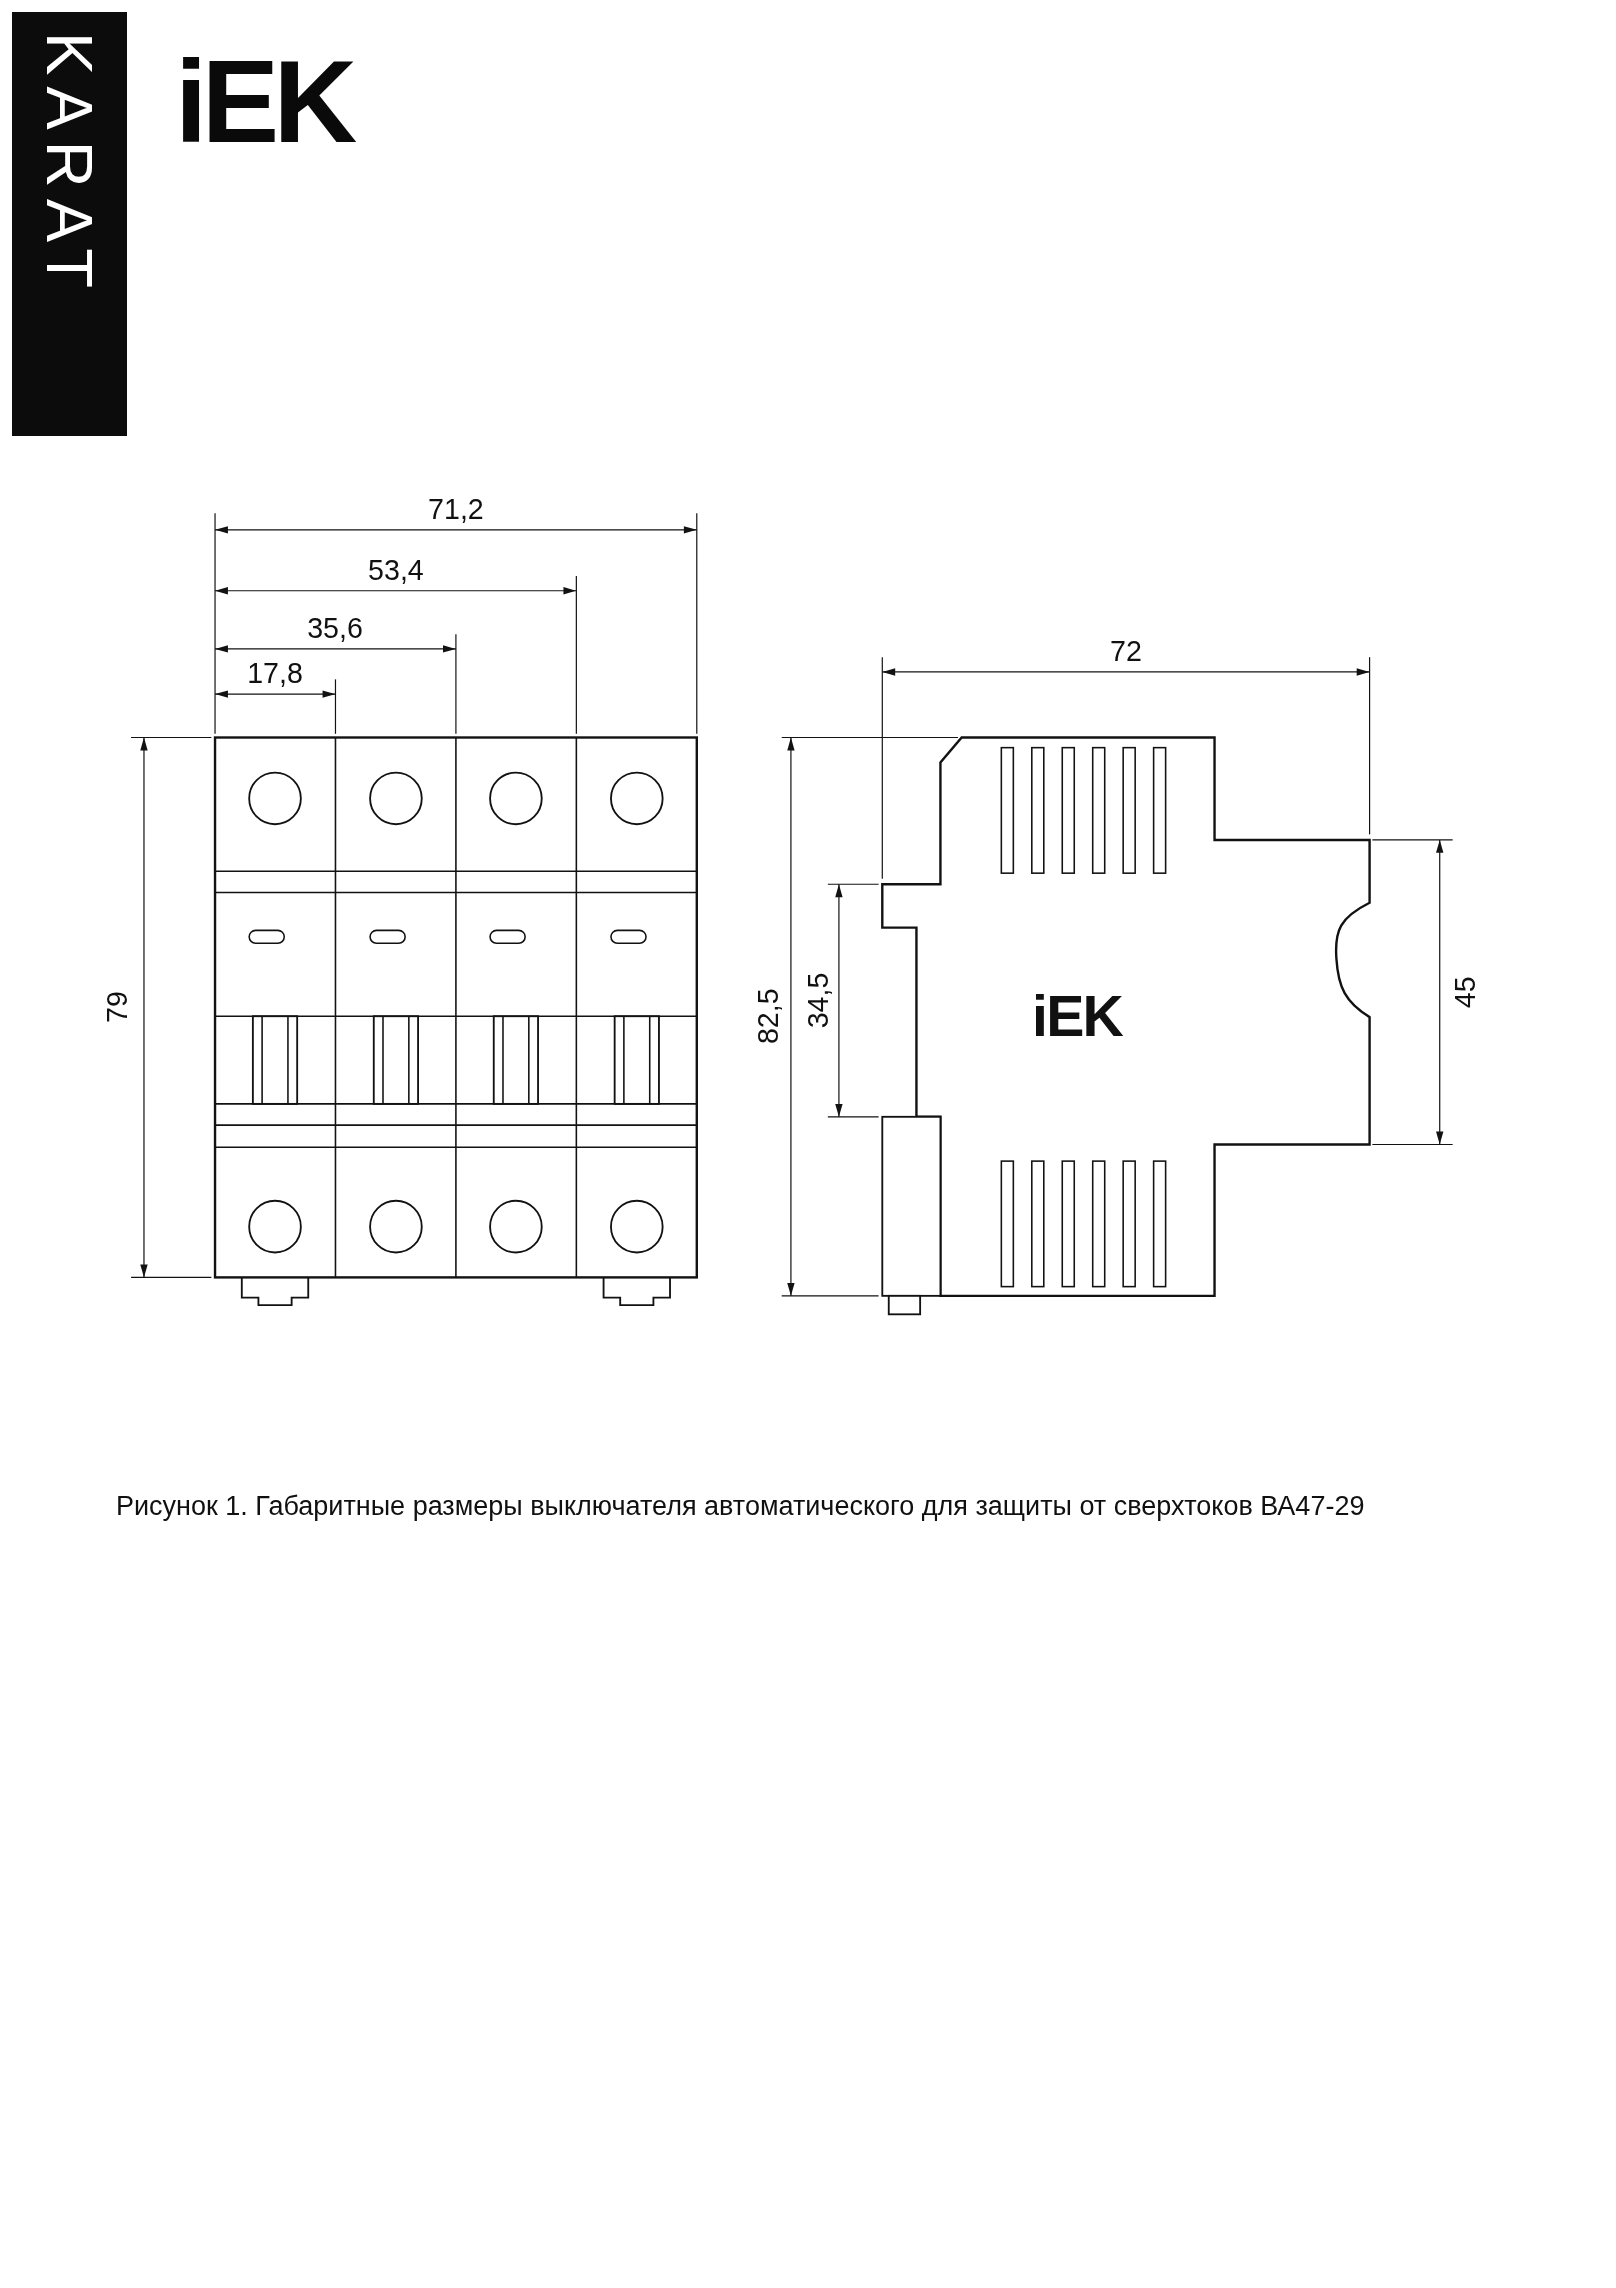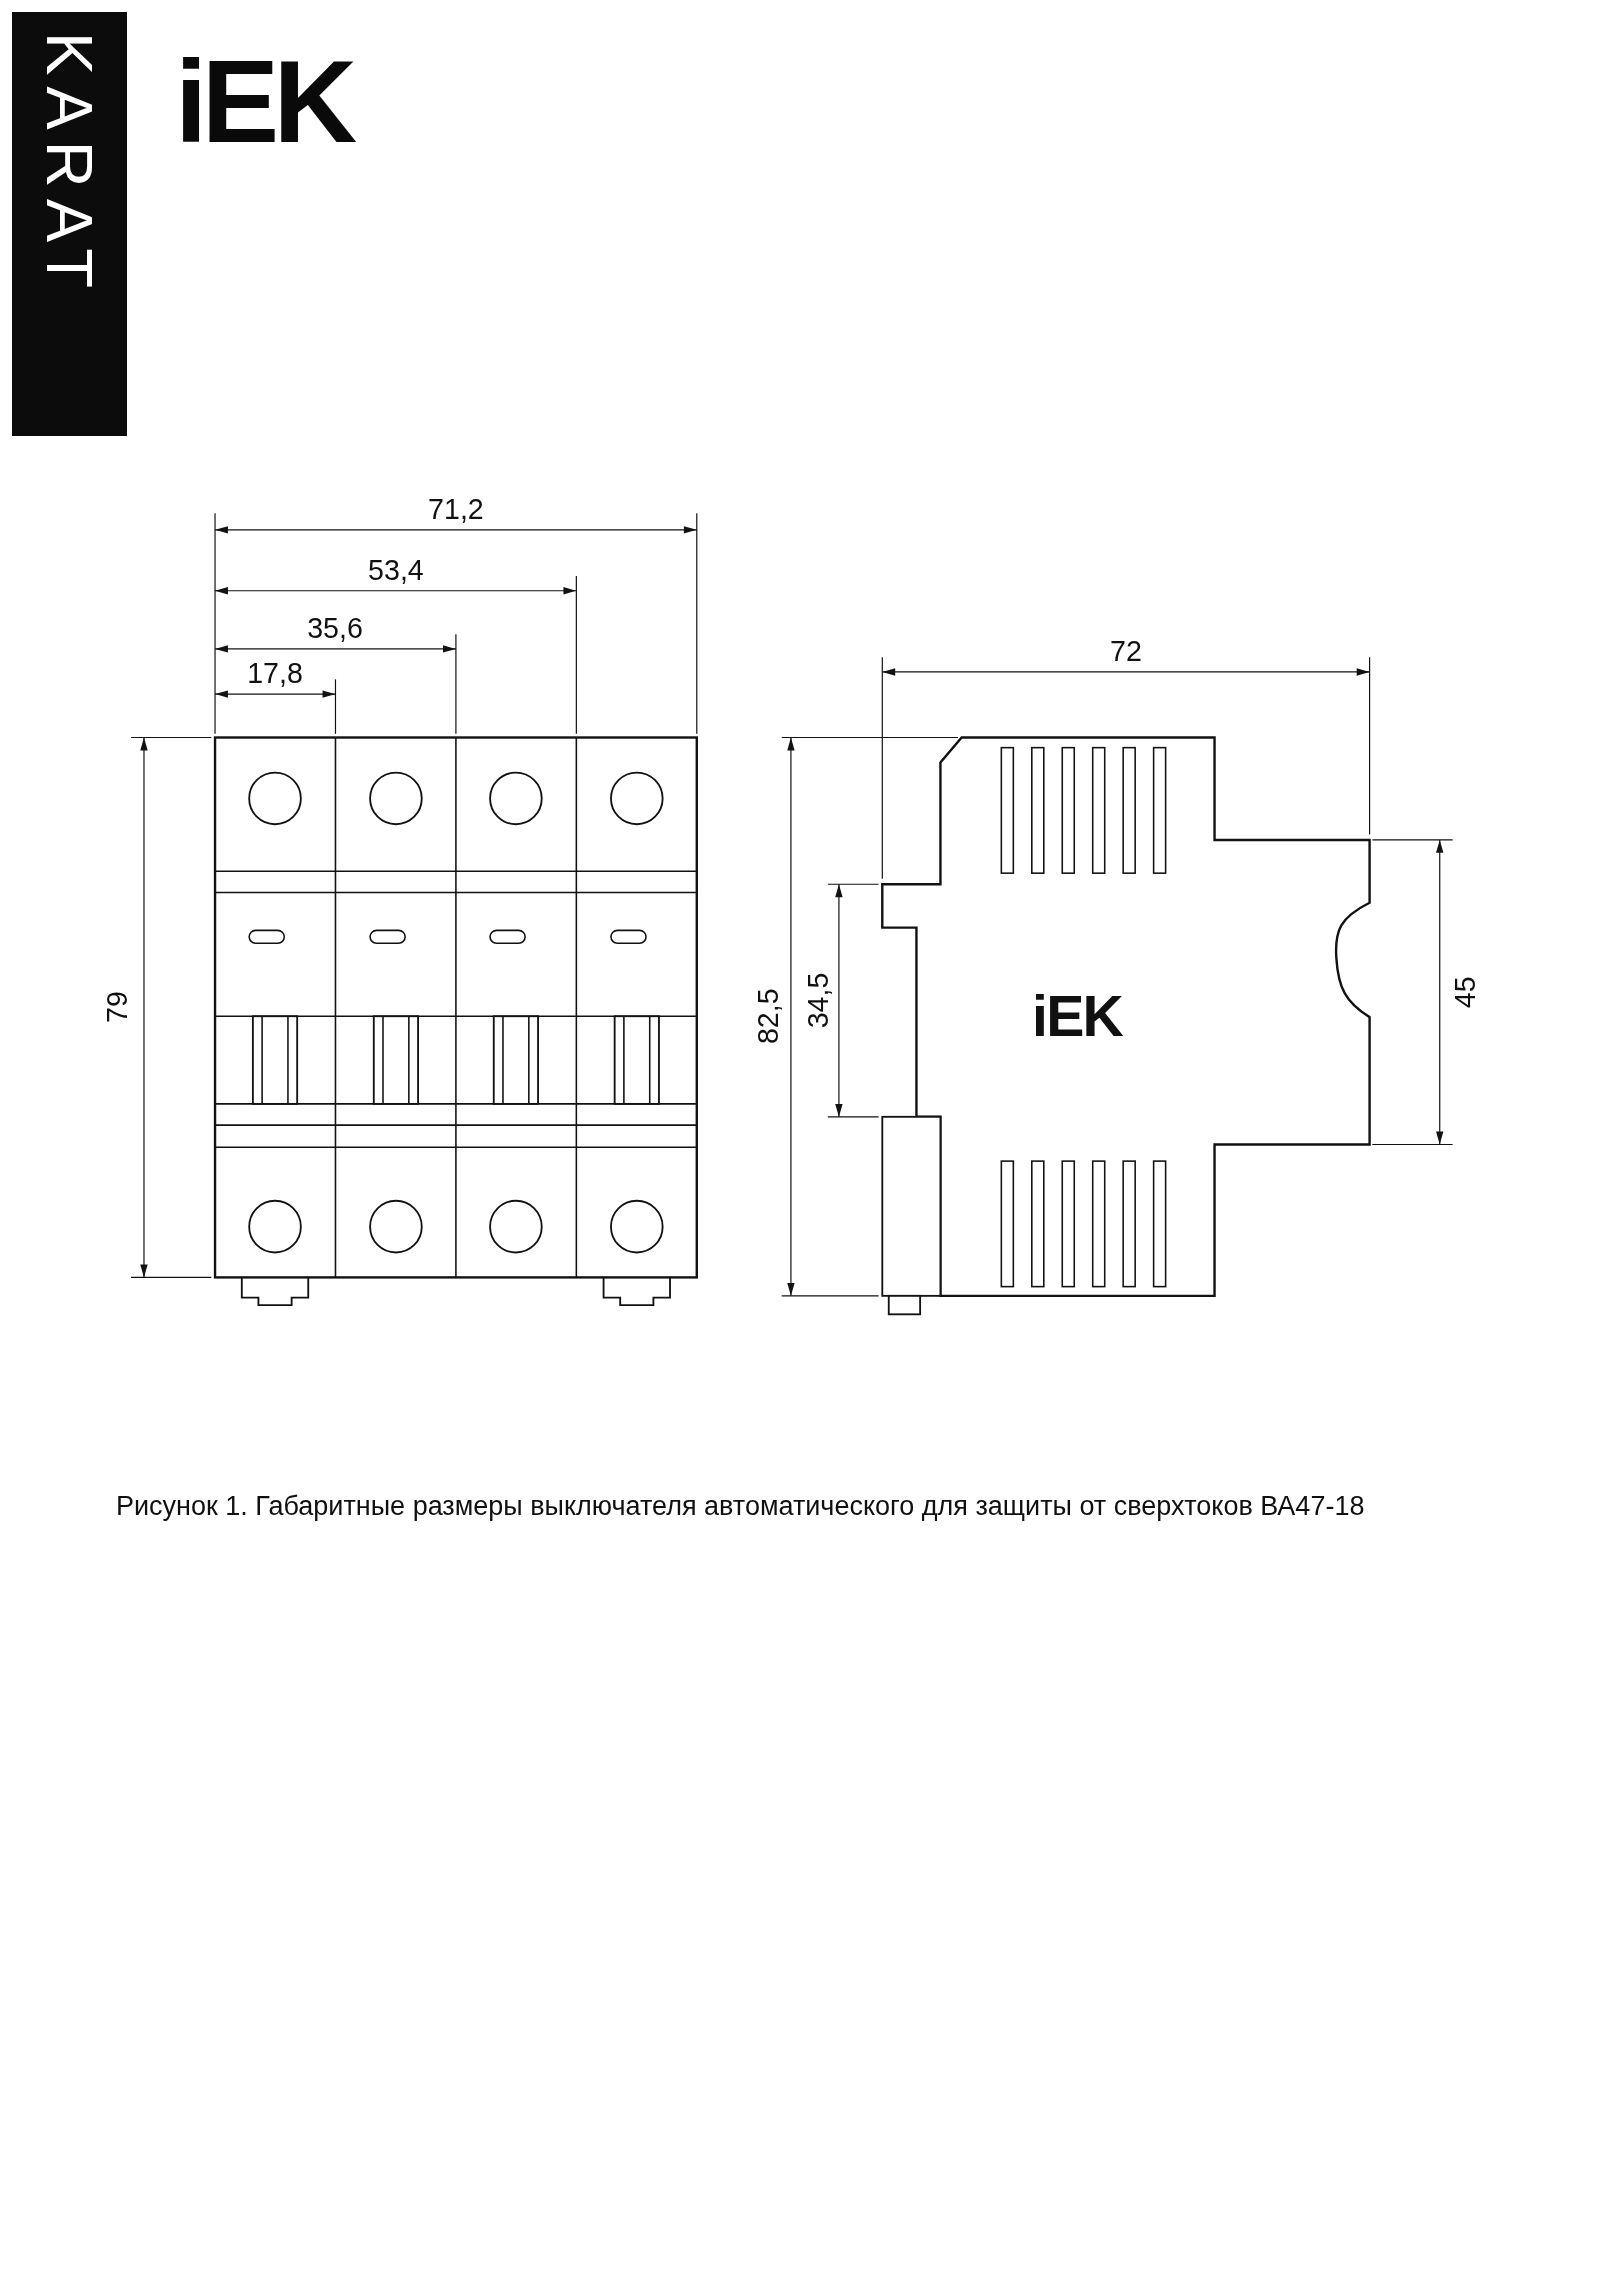--- a/index.html
+++ b/index.html
@@ -199,14 +199,14 @@
       <line class="dim" x1="1560" y1="910" x2="1560" y2="1240" marker-start="url(#arrow)" marker-end="url(#arrow)"></line>
     </g>
 
     <text class="dimtext" x="1220" y="716" text-anchor="middle">72</text>
     <text class="dimtext" x="843" y="1101" text-anchor="middle" transform="rotate(-90 843 1101)">82,5</text>
     <text class="dimtext" x="897" y="1084" text-anchor="middle" transform="rotate(-90 897 1084)">34,5</text>
     <text class="dimtext" x="1598" y="1075" text-anchor="middle" transform="rotate(-90 1598 1075)">45</text>
   </g>
 </svg>
 
-<div class="caption">Рисунок 1. Габаритные размеры выключателя автоматического для защиты от сверхтоков ВА47-18</div>
+<div class="caption">Рисунок 1. Габаритные размеры выключателя автоматического для защиты от сверхтоков ВА47-29</div>
 
 
 </body></html>

